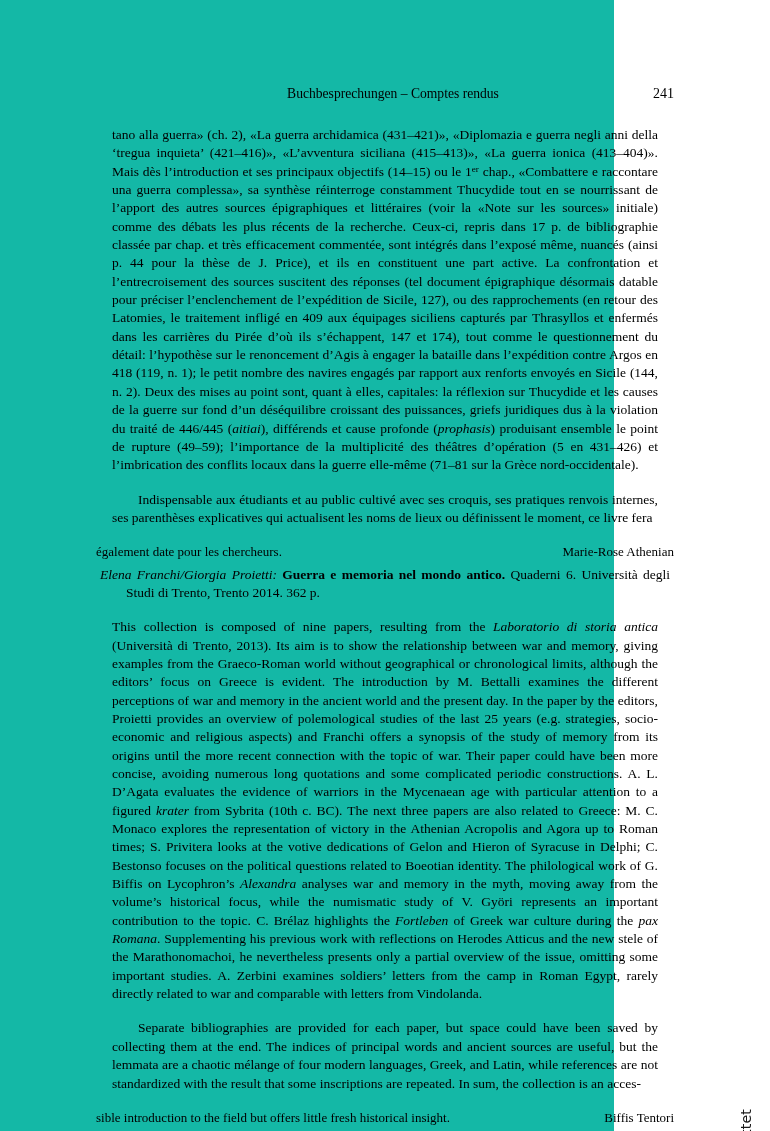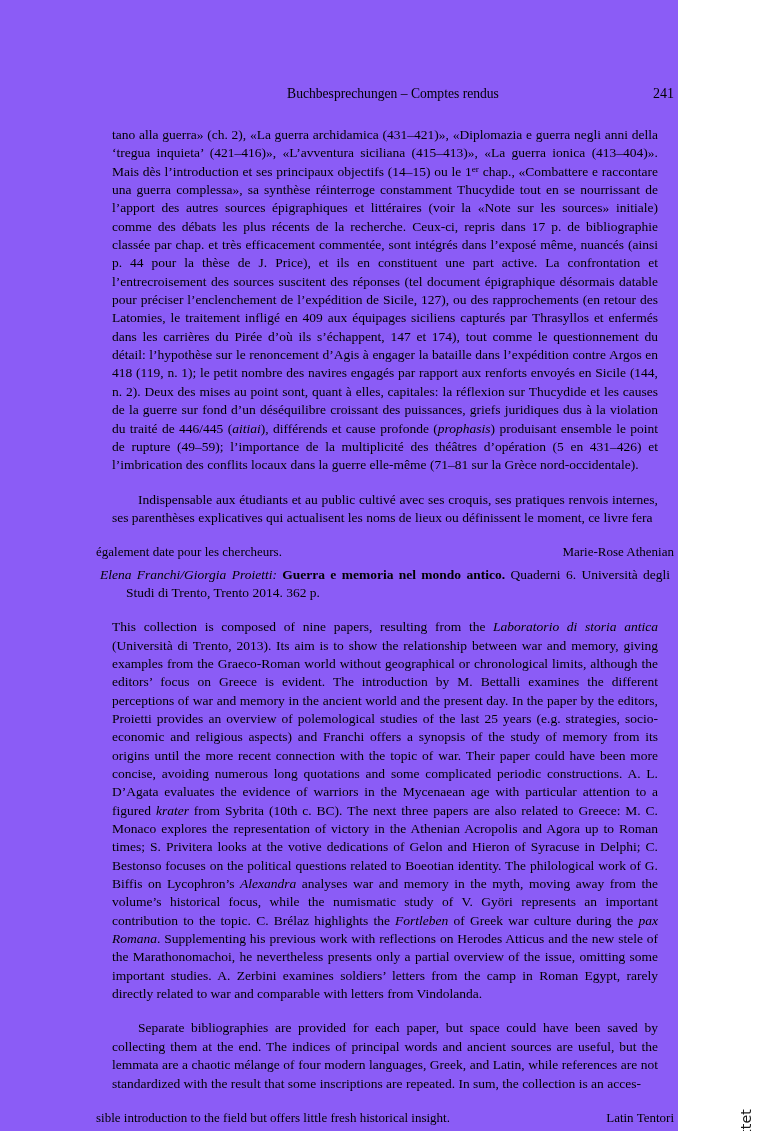--- a/index.html
+++ b/index.html
@@ -13,23 +13,23 @@
     position: relative;
     overflow: hidden;
     font-family: "Liberation Serif", "DejaVu Serif", serif;
     color: #000000;
   }
 
   
   #page {
     position: absolute;
     left: 0; top: 0;
-    width: 678px;
+    width: 614px;
     height: 1131px;
-    background: #8b5cf6;
+    background: #14b8a6;
     text-decoration: underline;
   }
 
   
   #running-head {
     position: absolute;
     left: 96px;
     top: 84px;
     width: 578px;
     height: 20px;
@@ -149,21 +149,21 @@
     </div>
 
     <p class="review-head gap-before-review"><span class="hdr-authors">Elena Franchi/Giorgia Proietti:</span> <span class="hdr-title">Guerra e memoria nel mondo antico.</span><span> Quaderni 6. Università degli Studi di Trento, Trento 2014. 362 p.</span></p>
 
     <p class="body-par"><span>This collection is composed of nine papers, resulting from the </span><i>Laboratorio di storia antica</i><span> (Università di Trento, 2013). Its aim is to show the relationship between war and memory, giving examples from the Graeco-Roman world without geographical or chronological limits, although the editors’ focus on Greece is evident. The introduction by M. Bettalli examines the different perceptions of war and memory in the ancient world and the present day. In the paper by the editors, Proietti provides an overview of polemological studies of the last 25 years (e.g. strategies, socio-economic and religious aspects) and Franchi offers a synopsis of the study of memory from its origins until the more recent connection with the topic of war. Their paper could have been more concise, avoiding numerous long quotations and some complicated periodic constructions. A. L. D’Agata evaluates the evidence of warriors in the Mycenaean age with particular attention to a figured </span><i>krater</i><span> from Sybrita (10th c. BC). The next three papers are also related to Greece: M. C. Monaco explores the representation of victory in the Athenian Acropolis and Agora up to Roman times; S. Privitera looks at the votive dedications of Gelon and Hieron of Syracuse in Delphi; C. Bestonso focuses on the political questions related to Boeotian identity. The philological work of G. Biffis on Lycophron’s </span><i>Alexandra</i><span> analyses war and memory in the myth, moving away from the volume’s historical focus, while the numismatic study of V. Györi represents an important contribution to the topic. C. Brélaz highlights the </span><i>Fortleben</i><span> of Greek war culture during the </span><i>pax Romana</i><span>. Supplementing his previous work with reflections on Herodes Atticus and the new stele of the Marathonomachoi, he nevertheless presents only a partial overview of the issue, omitting some important studies. A. Zerbini examines soldiers’ letters from the camp in Roman Egypt, rarely directly related to war and comparable with letters from Vindolanda.</span></p>
 
     <p class="body-par indent">Separate bibliographies are provided for each paper, but space could have been saved by collecting them at the end. The indices of principal words and ancient sources are useful, but the lemmata are a chaotic mélange of four modern languages, Greek, and Latin, while references are not standardized with the result that some inscriptions are repeated. In sum, the collection is an acces-</p>
 
     <div class="line-flex">
       <span>sible introduction to the field but offers little fresh historical insight.</span>
-      <span>Latin Tentori</span>
+      <span>Biffis Tentori</span>
     </div>
 
   </div>
 
   <div id="side-note">
     <div id="side-note-text"><span> – Open Access erst ab 1.12.2016 gestattet</span></div>
   </div>
 
 </div>
 

